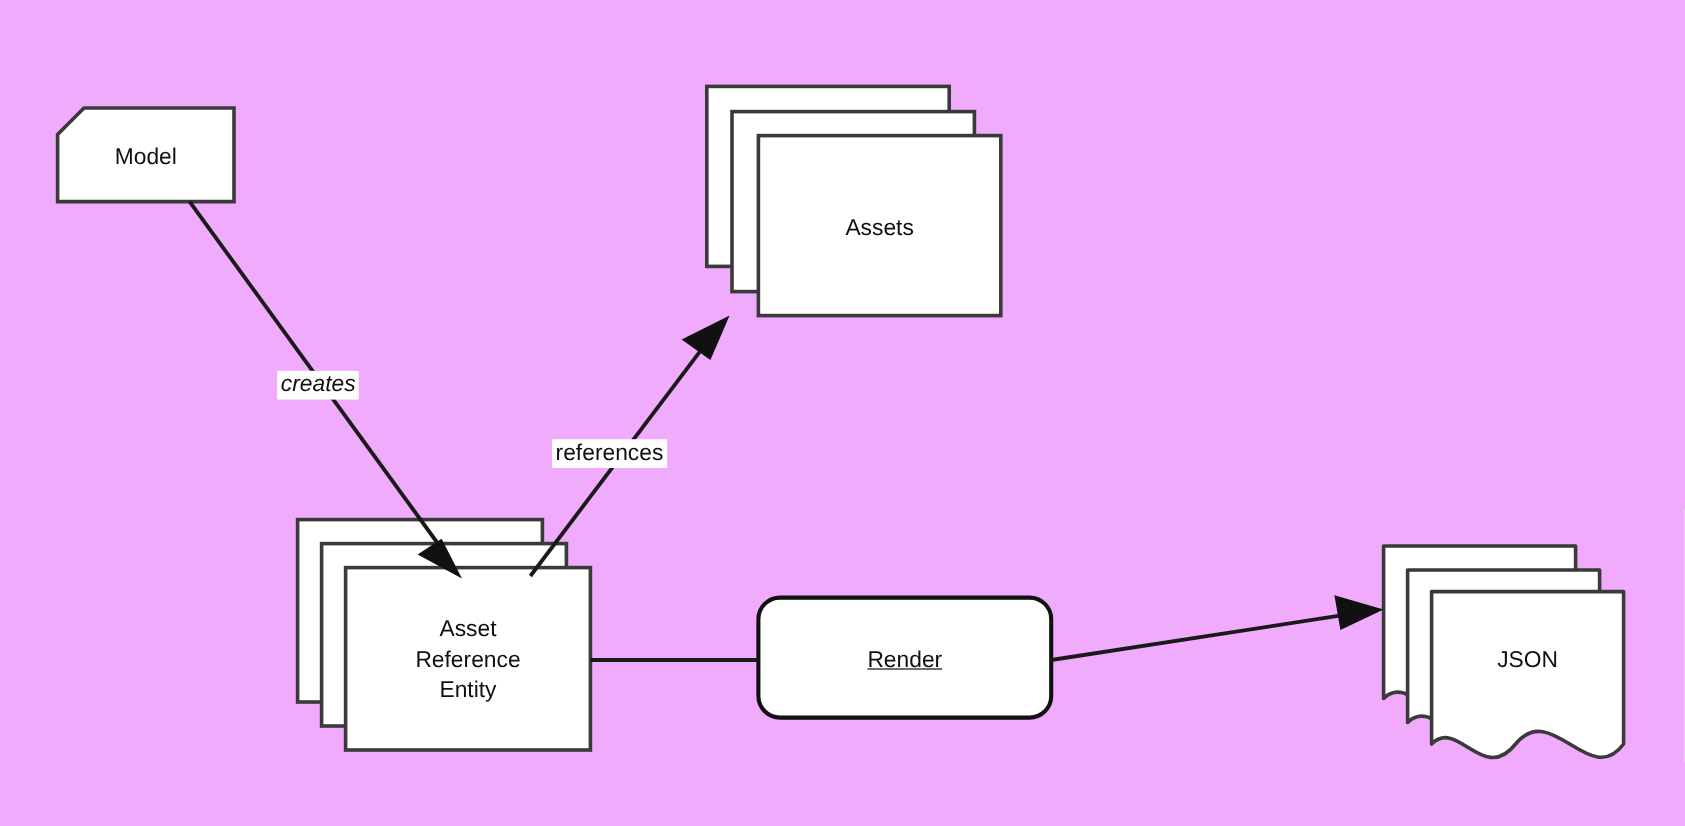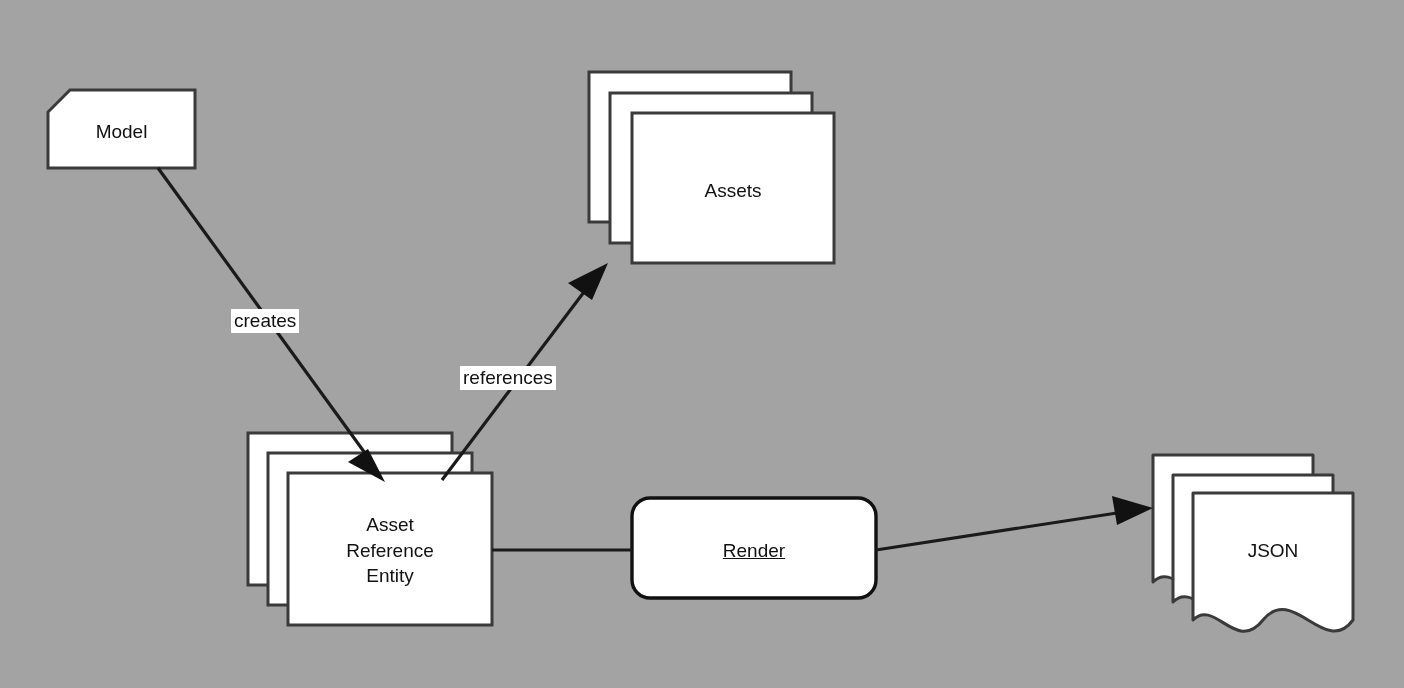--- a/index.html
+++ b/index.html
@@ -7,21 +7,21 @@
     padding: 0;
     background: #ffffff;
   }
   body {
     font-family: "Liberation Sans", sans-serif;
   }
   #diagram-canvas {
     position: relative;
     width: 1404px;
     height: 688px;
-    background: #a3a3a3;
+    background: #f0abfc;
     overflow: hidden;
   }
   #diagram-svg {
     position: absolute;
     top: 0;
     left: 0;
     width: 1404px;
     height: 688px;
   }
   .shape-stroke {
@@ -131,17 +131,17 @@
   <div class="node-text-html" style="left:288px; top:512px; width:204px;">Asset
 Reference
 Entity</div>
 
   <div class="node-text-html" style="left:632px; top:178px; width:202px;">Assets</div>
 
   <div class="node-text-html" style="left:632px; top:538px; width:244px;text-decoration:underline;">Render</div>
 
   <div class="node-text-html" style="left:1193px; top:538px; width:160px;">JSON</div>
 
-  <div class="edge-label-box" style="left:231px; top:309px;">creates</div>
+  <div class="edge-label-box" style="left:231px; top:309px;font-style:italic;">creates</div>
 
   <div class="edge-label-box" style="left:460px; top:366px;">references</div>
 
 </div>
 
 </body></html>

